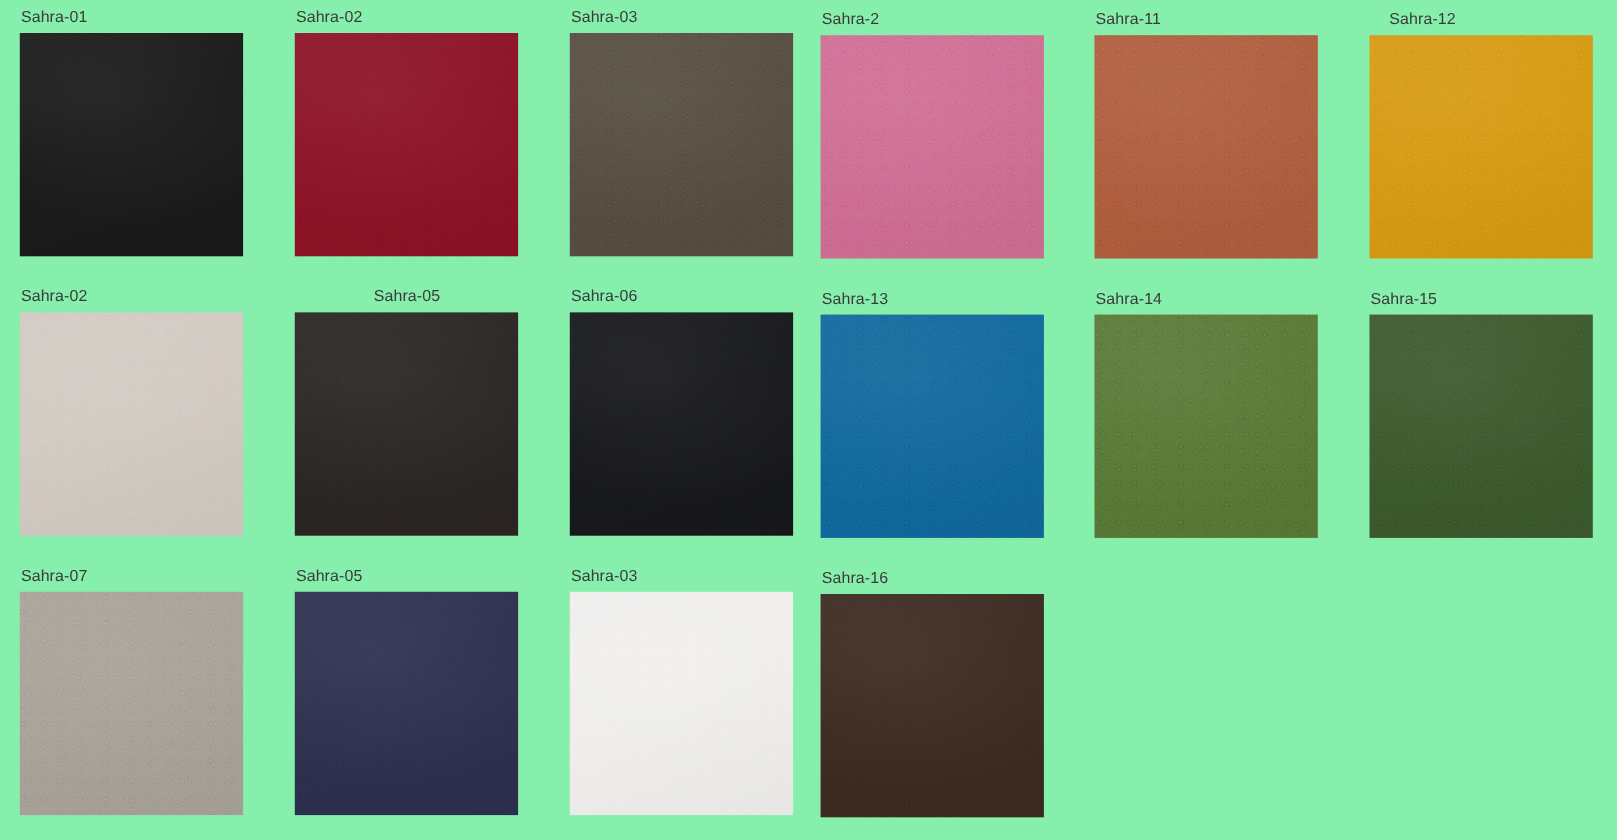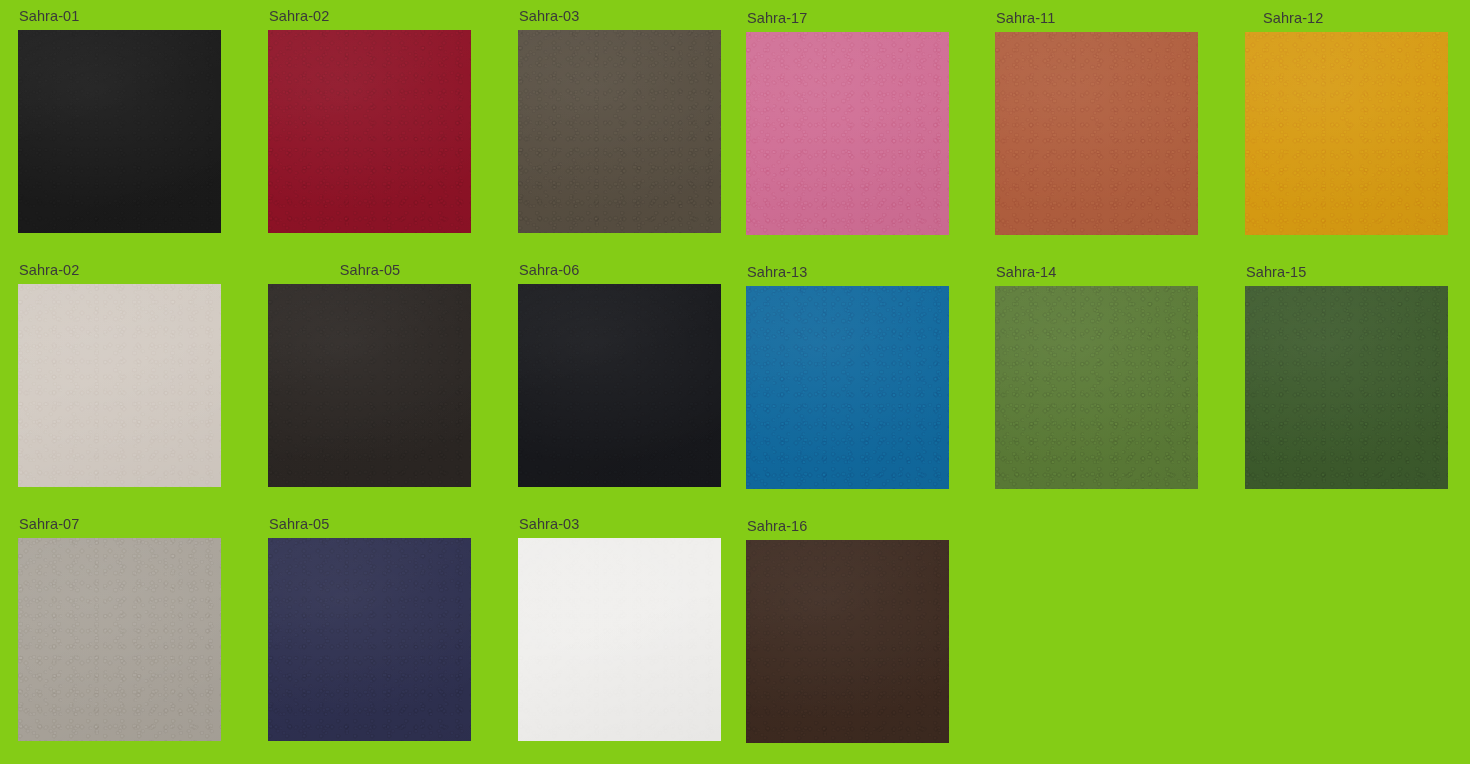--- a/index.html
+++ b/index.html
@@ -73,21 +73,21 @@
     inset: 0;
     pointer-events: none;
     background:
       radial-gradient(ellipse 150% 95% at 38% 30%, rgba(255,255,255,0.055), rgba(255,255,255,0) 62%),
       linear-gradient(160deg, rgba(255,255,255,0.035) 0%, rgba(0,0,0,0.0) 42%, rgba(0,0,0,0.035) 100%);
   }
 </style>
 </head>
 <body>
 
-<div id="swatch-board" style="background: #84cc16;">
+<div id="swatch-board" style="background: #86efac;">
     <div class="swatch-cell" style="left: 18px; top: 8px;">
       <div class="swatch-label" style="color: rgb(58, 58, 58);">Sahra-01</div>
       <div class="swatch-chip" style="width: 203px; height: 203px; background-color: rgb(26, 26, 26);">
         <div class="grain"></div>
         <div class="sheen"></div>
       </div>
     </div>
     <div class="swatch-cell" style="left: 268px; top: 8px;">
       <div class="swatch-label" style="color: rgb(58, 58, 58);">Sahra-02</div>
       <div class="swatch-chip" style="width: 203px; height: 203px; background-color: rgb(142, 18, 38);">
@@ -96,21 +96,21 @@
       </div>
     </div>
     <div class="swatch-cell" style="left: 518px; top: 8px;">
       <div class="swatch-label" style="color: rgb(58, 58, 58);">Sahra-03</div>
       <div class="swatch-chip" style="width: 203px; height: 203px; background-color: rgb(87, 78, 65);">
         <div class="grain"></div>
         <div class="sheen"></div>
       </div>
     </div>
     <div class="swatch-cell" style="left: 746px; top: 10px;">
-      <div class="swatch-label" style="color: rgb(58, 58, 58);">Sahra-17</div>
+      <div class="swatch-label" style="color: rgb(58, 58, 58);">Sahra-2</div>
       <div class="swatch-chip" style="width: 203px; height: 203px; background-color: rgb(208, 110, 149);">
         <div class="grain"></div>
         <div class="sheen"></div>
       </div>
     </div>
     <div class="swatch-cell" style="left: 995px; top: 10px;">
       <div class="swatch-label" style="color: rgb(58, 58, 58);">Sahra-11</div>
       <div class="swatch-chip" style="width: 203px; height: 203px; background-color: rgb(176, 94, 62);">
         <div class="grain"></div>
         <div class="sheen"></div>

